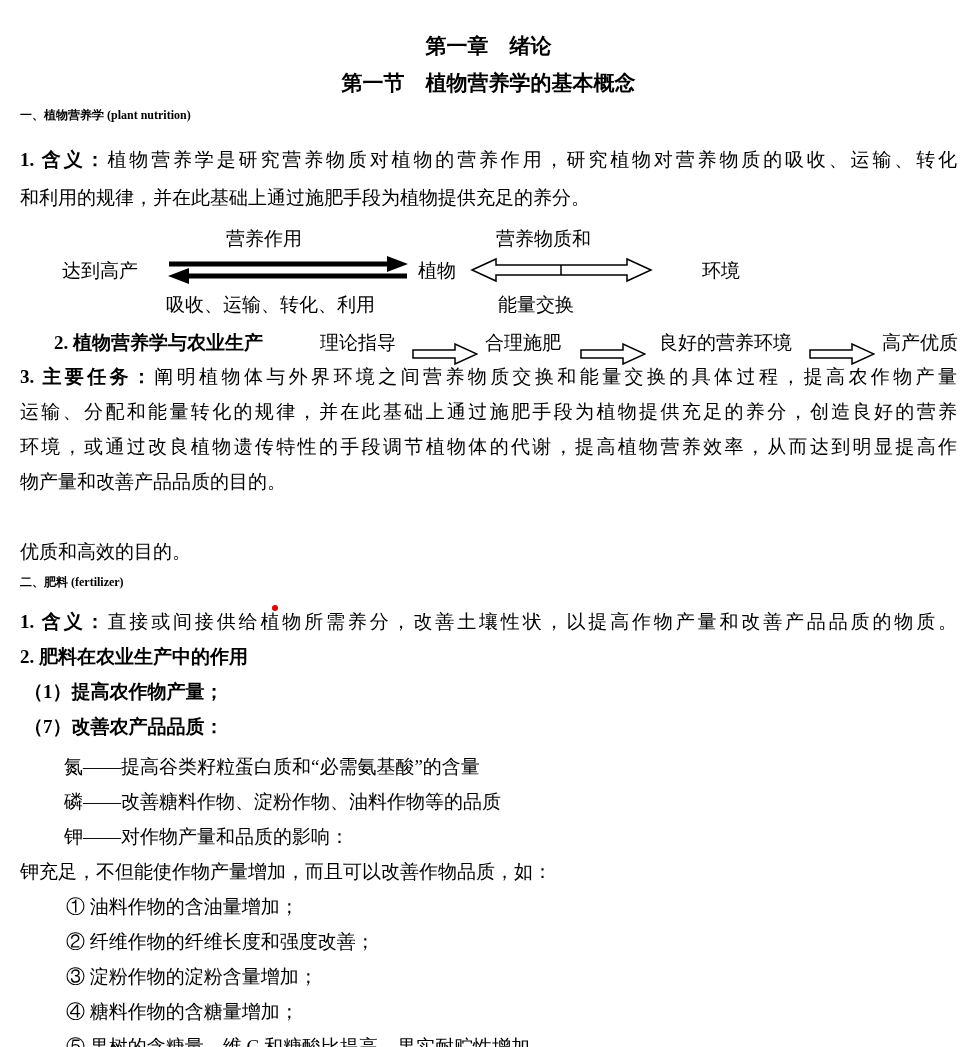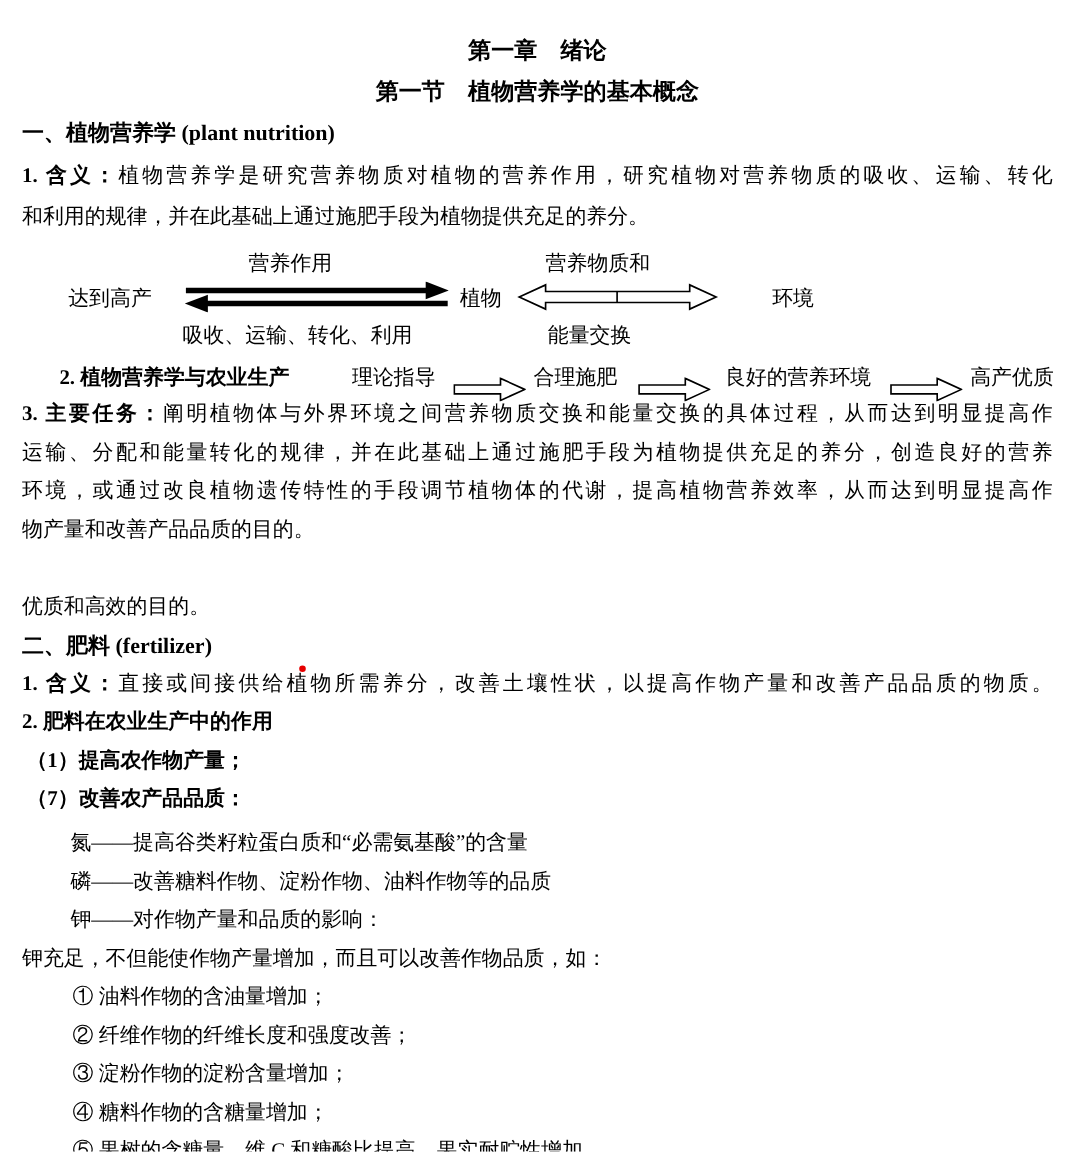--- a/index.html
+++ b/index.html
@@ -6,21 +6,21 @@
   .page {
     position:relative; width:975px; height:1047px; background:#ffffff;
     overflow:hidden; color:#000;
     font-family:"Liberation Serif","DejaVu Serif",serif;
   }
   .line { position:absolute; left:20px; width:937px; font-size:19px; line-height:1.3; }
   .bold { font-weight:bold; }
   .center { text-align:center; }
   .just { text-align:justify; text-align-last:justify; }
   .title { font-size:21px; font-weight:bold; }
-  .h2 { font-size:20px; font-weight:bold; }
+  .h2 { font-size:12px; font-weight:bold; }
   .indent2 { text-indent:40px; }
   strong { font-weight:bold; }
   .diagram { position:absolute; left:0; top:224px; width:975px; height:100px; }
   .diagram span { position:absolute; font-size:19px; white-space:nowrap; }
   .dlabel { text-align:left; }
   .flowline { position:absolute; left:20px; top:330px; width:937px; height:42px;margin-left:34px; }
   .flowline > span { position:absolute; top:0; font-size:19px; white-space:nowrap; }
   .flowline .arr { top:13px; }
   .red-dot { position:absolute; left:272px; top:605px; width:6px; height:6px;
              border-radius:50%; background:#e60000; }
@@ -85,21 +85,21 @@
     </span>
     <span style="left:605px">良好的营养环境</span>
     <span class="arr" style="left:755px">
       <svg width="66" height="22" viewBox="0 0 66 22">
           <polygon points="1,7 43,7 43,1 65,11 43,21 43,15 1,15" fill="#fff" stroke="#000" stroke-width="1.5"></polygon>
         </svg>
     </span>
     <span style="left:828px">高产优质</span>
   </div>
 
-  <div class="line just" style="top:365px"><strong>3. 主要任务：</strong><span>阐明植物体与外界环境之间营养物质交换和能量交换的具体过程，从而达到明显提高作</span></div>
+  <div class="line just" style="top:365px"><strong>3. 主要任务：</strong><span>阐明植物体与外界环境之间营养物质交换和能量交换的具体过程，提高农作物产量</span></div>
   <div class="line just" style="top:400px">运输、分配和能量转化的规律，并在此基础上通过施肥手段为植物提供充足的养分，创造良好的营养</div>
   <div class="line just" style="top:435px">环境，或通过改良植物遗传特性的手段调节植物体的代谢，提高植物营养效率，从而达到明显提高作</div>
   <div class="line" style="top:470px">物产量和改善产品品质的目的。</div>
 
   <div class="line" style="top:540px">优质和高效的目的。</div>
 
   <div class="line h2" style="top:575px">二、肥料 (fertilizer)</div>
 
   <div class="line just" style="top:610px"><strong>1. 含义：</strong><span>直接或间接供给植物所需养分，改善土壤性状，以提高作物产量和改善产品品质的物质。</span></div>
   <div class="red-dot"></div>

